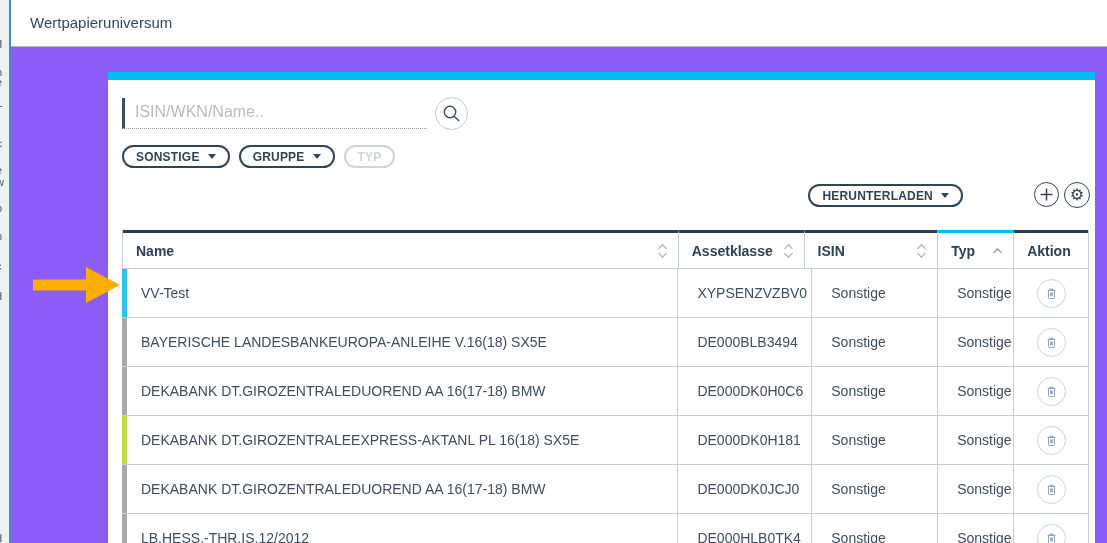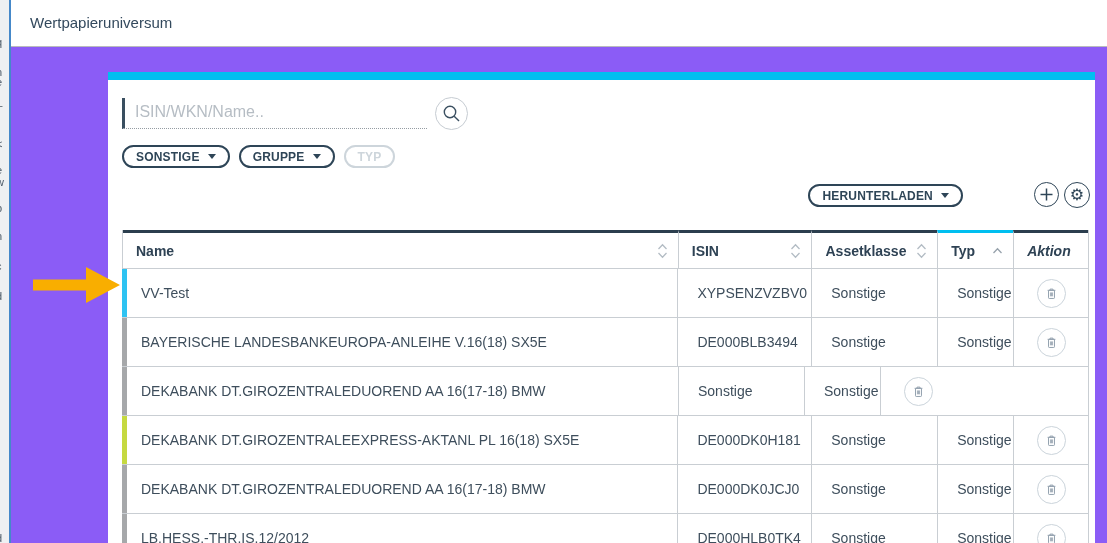--- a/index.html
+++ b/index.html
@@ -53,21 +53,21 @@
   
   .table { position:absolute; left:14px; top:158px; width:967px; }
   .thead { display:flex; border-left:1px solid #c9ced3; border-right:1px solid #c9ced3;
            border-bottom:1px solid #c9ced3; }
   .th { display:flex; align-items:center; justify-content:space-between; height:38px;
         border-top:3px solid #2b3e4e; padding:0 10px 0 13px; font-size:14px; font-weight:bold;
         color:#2e4254; cursor:pointer; }
   .th + .th { border-left:1px solid #c9ced3; }
   .th.sorted { border-top-color:var(--bar-cyan); }
   .col-name { width:556px; } .col-isin { width:134px; } .col-assetklasse { width:126px; }
-  .col-typ { width:76px; } .col-aktion { width:75px;font-style:italic; }
+  .col-typ { width:76px; } .col-aktion { width:75px; }
 
   .tr { position:relative; display:flex; height:49px; border-bottom:1px solid #c9ced3;
         border-right:1px solid #c9ced3; background:#fff; cursor:pointer; }
   .td { display:flex; align-items:center; padding-left:19px; font-size:14px; color:#3e4e5c;
         overflow:hidden; white-space:nowrap; }
   .td + .td { border-left:1px solid #c9ced3; }
   .td.col-aktion { justify-content:center; padding-left:0; }
   .row-accent { position:absolute; left:0; top:0; bottom:0; width:5px; }
   .accent-cyan { background:var(--accent-cyan); }
   .accent-gray { background:var(--accent-gray); }
@@ -150,29 +150,29 @@
 
     <div class="table">
       <div class="thead">
         <div class="th col-name">
           <span>Name</span>
           <svg width="11" height="16" viewBox="0 0 11 16">
             <polyline points="1.5,6 5.5,1.8 9.5,6" fill="none" stroke="#b3bcc4" stroke-width="1.3"></polyline>
             <polyline points="1.5,10 5.5,14.2 9.5,10" fill="none" stroke="#b3bcc4" stroke-width="1.3"></polyline>
           </svg>
         </div>
+        <div class="th col-assetklasse">
+          <span>Assetklasse</span>
+          <svg width="11" height="16" viewBox="0 0 11 16">
+            <polyline points="1.5,6 5.5,1.8 9.5,6" fill="none" stroke="#b3bcc4" stroke-width="1.3"></polyline>
+            <polyline points="1.5,10 5.5,14.2 9.5,10" fill="none" stroke="#b3bcc4" stroke-width="1.3"></polyline>
+          </svg>
+        </div>
         <div class="th col-isin">
           <span>ISIN</span>
-          <svg width="11" height="16" viewBox="0 0 11 16">
-            <polyline points="1.5,6 5.5,1.8 9.5,6" fill="none" stroke="#b3bcc4" stroke-width="1.3"></polyline>
-            <polyline points="1.5,10 5.5,14.2 9.5,10" fill="none" stroke="#b3bcc4" stroke-width="1.3"></polyline>
-          </svg>
-        </div>
-        <div class="th col-assetklasse">
-          <span>Assetklasse</span>
           <svg width="11" height="16" viewBox="0 0 11 16">
             <polyline points="1.5,6 5.5,1.8 9.5,6" fill="none" stroke="#b3bcc4" stroke-width="1.3"></polyline>
             <polyline points="1.5,10 5.5,14.2 9.5,10" fill="none" stroke="#b3bcc4" stroke-width="1.3"></polyline>
           </svg>
         </div>
         <div class="th col-typ sorted">
           <span>Typ</span>
           <svg width="11" height="16" viewBox="0 0 11 16">
             <polyline points="1.5,10 5.5,5.8 9.5,10" fill="none" stroke="#97a2ac" stroke-width="1.3"></polyline>
           </svg>
@@ -212,20 +212,21 @@
           <path d="M10 7.5V5.8h4v1.7" fill="none" stroke="#93a1ae" stroke-width="1.4"></path>
           <rect x="7.8" y="7.5" width="8.4" height="11.5" rx="1" fill="none" stroke="#93a1ae" stroke-width="1.4"></rect>
           <path d="M10.5 10.5v5.5 M12 10.5v5.5 M13.5 10.5v5.5" fill="none" stroke="#93a1ae" stroke-width="1.2"></path>
         </svg>
       </div>
     </div>
   </div>
           <div class="tr">
     <div class="row-accent accent-gray"></div>
     <div class="td col-name">DEKABANK DT.GIROZENTRALEDUOREND AA 16(17-18) BMW</div>
+    <div class="td col-isin">DE000DK0H0C6</div>
     <div class="td col-assetklasse">Sonstige</div>
     <div class="td col-typ">Sonstige</div>
     <div class="td col-aktion">
       <div class="trash-btn">
         <svg width="17" height="17" viewBox="0 0 24 24">
           <path d="M6.5 7.5h11" fill="none" stroke="#93a1ae" stroke-width="1.4"></path>
           <path d="M10 7.5V5.8h4v1.7" fill="none" stroke="#93a1ae" stroke-width="1.4"></path>
           <rect x="7.8" y="7.5" width="8.4" height="11.5" rx="1" fill="none" stroke="#93a1ae" stroke-width="1.4"></rect>
           <path d="M10.5 10.5v5.5 M12 10.5v5.5 M13.5 10.5v5.5" fill="none" stroke="#93a1ae" stroke-width="1.2"></path>
         </svg>

